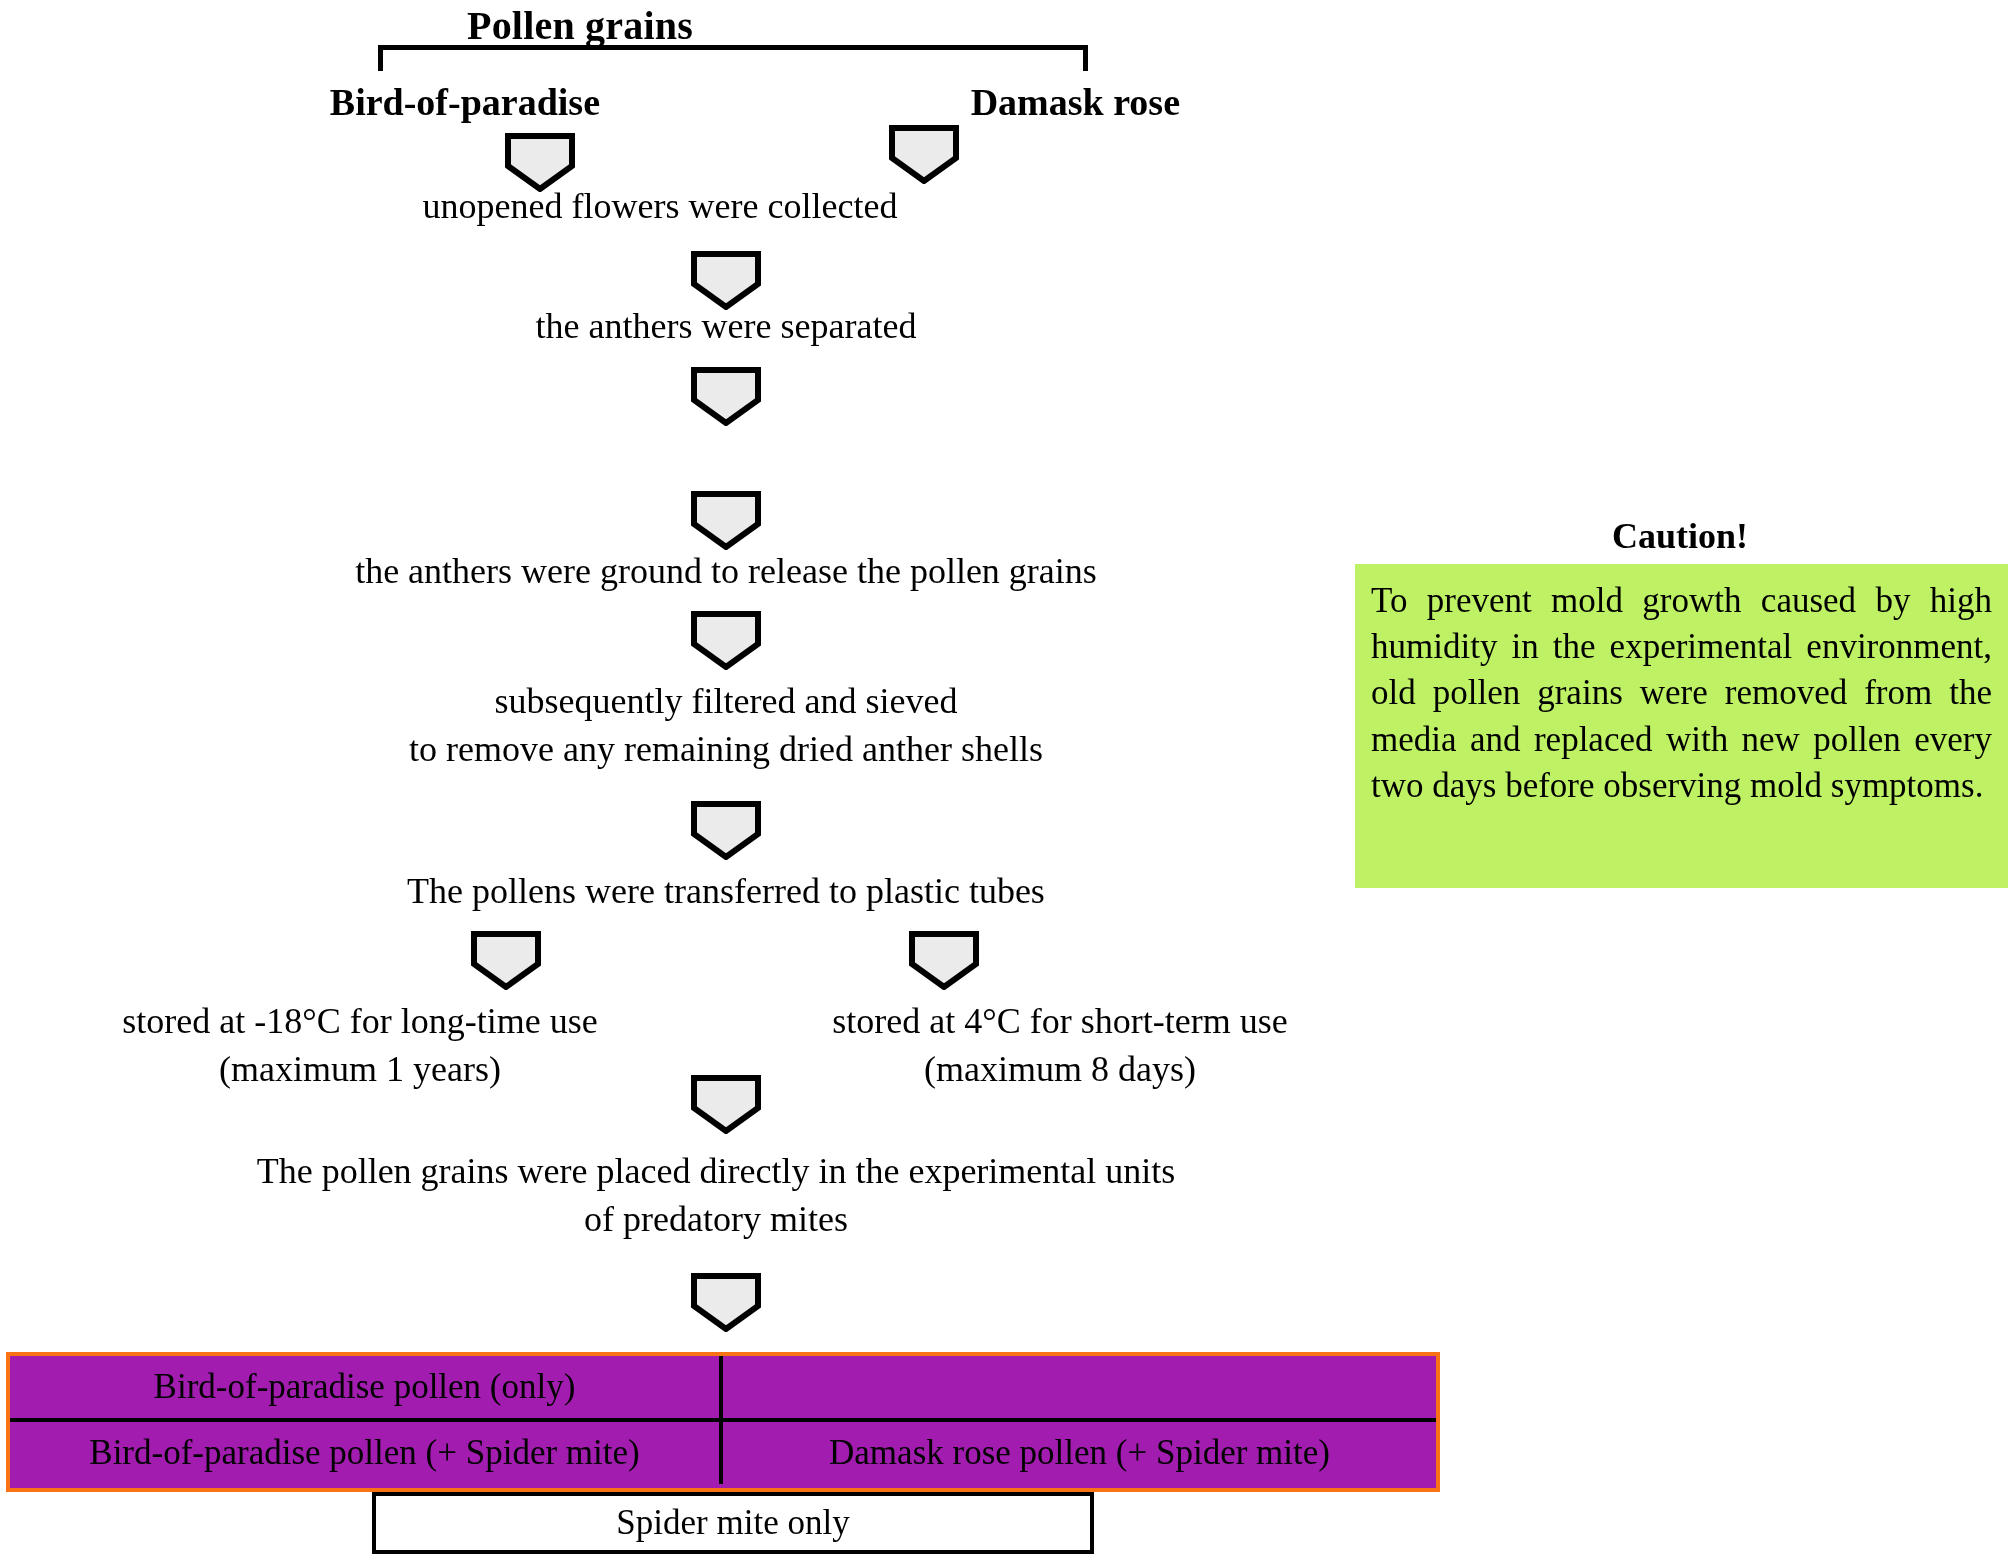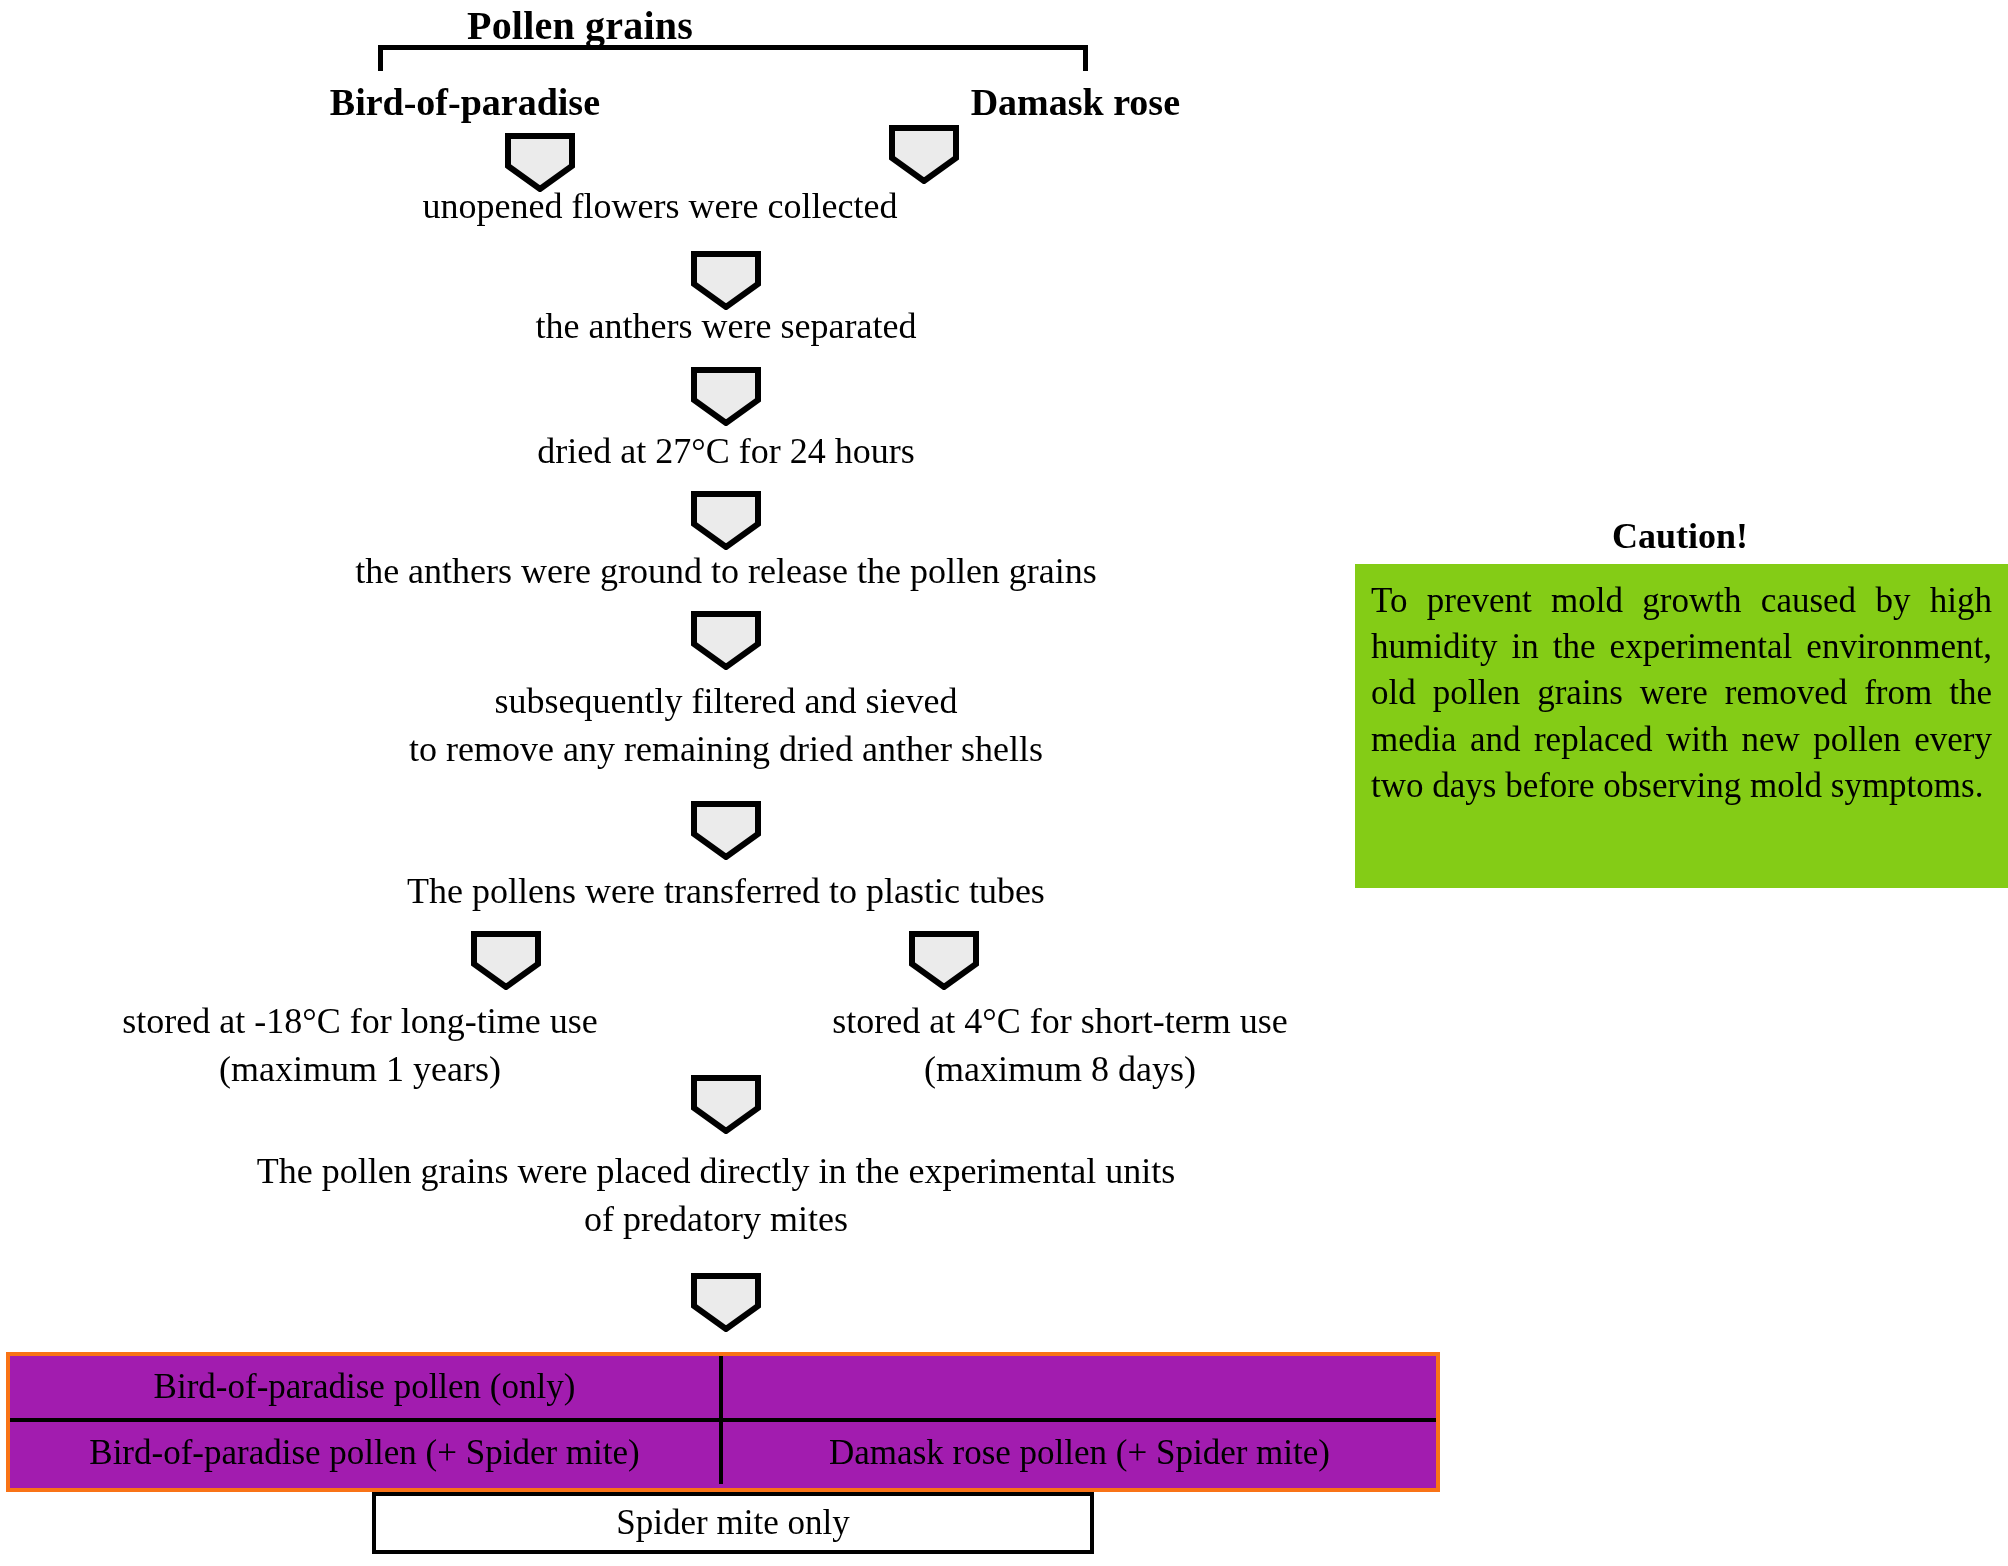--- a/index.html
+++ b/index.html
@@ -58,21 +58,21 @@
   .arrow svg { display: block; width: 72px; height: 60px; }
 
   
   .caution-title {
     font-size: 36px;
     font-weight: bold;
     text-align: center;
     white-space: nowrap;
   }
   .caution-box {
-    background: #84cc16;
+    background: #bef264;
     font-size: 35px;
     line-height: 1.32;
     text-align: justify;
     text-align-last: left;
     padding: 14px 16px 16px 16px;
     box-sizing: border-box;
   }
 
   
   .grid-wrap {
@@ -147,21 +147,20 @@
   </div>
 
   <div class="abs step" style="left:326px; top:305px; width:800px;">the anthers were separated</div>
 
   <div class="abs arrow" style="left:690px; top:366px;">
     <svg viewBox="0 0 72 60" preserveAspectRatio="none">
       <polygon points="4,4 68,4 68,34 36,57 4,34" fill="#ebebeb" stroke="#000000" stroke-width="6" stroke-linejoin="miter"></polygon>
     </svg>
   </div>
 
-  <div class="abs step" style="left:326px; top:430px; width:800px;">dried at 27°C for 24 hours</div>
 
   <div class="abs arrow" style="left:690px; top:490px;">
     <svg viewBox="0 0 72 60" preserveAspectRatio="none">
       <polygon points="4,4 68,4 68,34 36,57 4,34" fill="#ebebeb" stroke="#000000" stroke-width="6" stroke-linejoin="miter"></polygon>
     </svg>
   </div>
 
   <div class="abs step" style="left:126px; top:550px; width:1200px;">the anthers were ground to release the pollen grains</div>
 
   <div class="abs arrow" style="left:690px; top:610px;">

